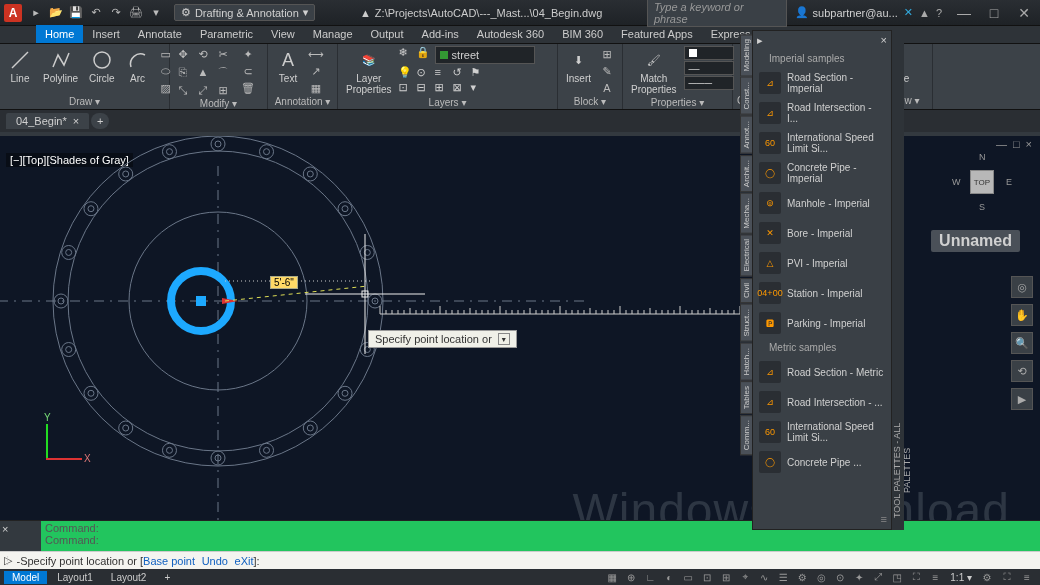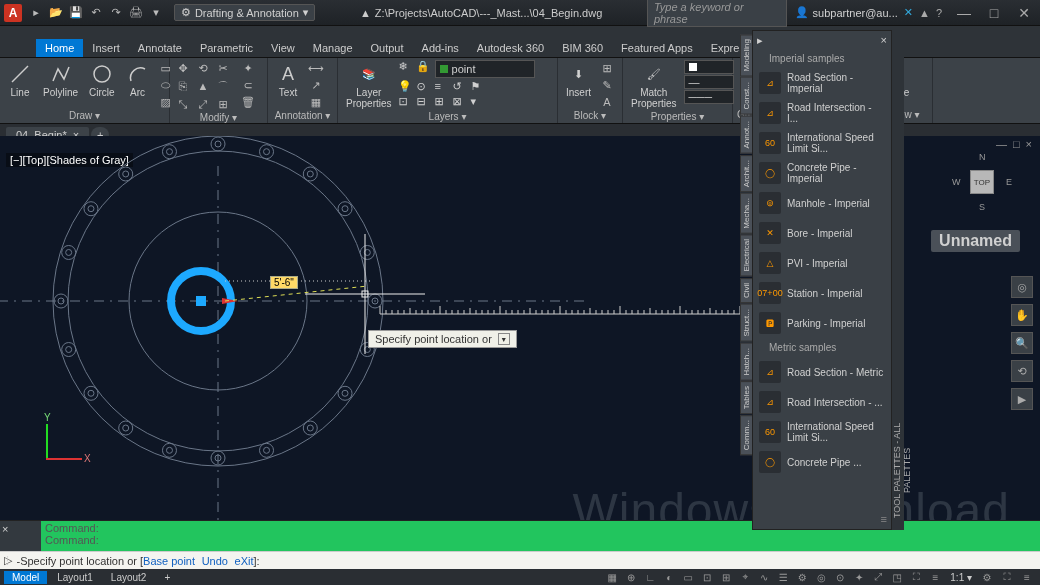--- a/index.html
+++ b/index.html
@@ -11,21 +11,21 @@
 .titlebar .qat { display: flex; gap: 4px; margin-left: 6px; }
 .titlebar .qat .ic { width: 16px; height: 16px; display: flex; align-items: center; justify-content: center; color: #bbb; }
 .titlebar .ws { flex: 0 0 auto; margin-left: 10px; background: #3a4046; border: 1px solid #555; padding: 1px 6px; display: flex; align-items: center; gap: 4px; border-radius: 2px; }
 .titlebar .path { margin-left: auto; margin-right: auto; color: #ccc; display: flex; align-items: center; gap: 4px; }
 .titlebar .search { background: #3a4046; border: 1px solid #555; padding: 1px 6px; width: 140px; font-style: italic; color: #999; }
 .titlebar .user { margin-left: 8px; display: flex; align-items: center; gap: 4px; }
 .titlebar .wc { display: flex; gap: 6px; margin-left: 10px; }
 .titlebar .wc span { width: 24px; text-align: center; font-size: 14px; color: #aaa; }
 
 
-.menutabs { height: 32px; background: #2e3338; display: flex; align-items: flex-end; padding-left: 36px; border-bottom: 1px solid #111; }
+.menutabs { height: 18px; background: #2e3338; display: flex; align-items: flex-end; padding-left: 36px; border-bottom: 1px solid #111; }
 .menutabs .tab { padding: 3px 9px; color: #ccc; cursor: pointer; }
 .menutabs .tab.active { background: #0078d4; color: #fff; }
 
 
 .ribbon { height: 66px; background: #3c4248; display: flex; border-bottom: 1px solid #111; overflow: hidden; }
 .panel { border-right: 1px solid #2a2e33; padding: 2px 4px 0; display: flex; flex-direction: column; }
 .panel .body { flex: 1; display: flex; align-items: flex-start; gap: 3px; }
 .panel .lbl { height: 14px; text-align: center; font-size: 10px; color: #bbb; }
 .bigbtn { display: flex; flex-direction: column; align-items: center; gap: 1px; padding: 2px 4px; }
 .bigbtn .gl { width: 24px; height: 24px; display: flex; align-items: center; justify-content: center; }
@@ -235,21 +235,21 @@
           <div class="gl">📚</div>
           <div class="tx" style="white-space:pre">Layer
 Properties</div>
         </div>
       <div style="display:flex;flex-direction:column;gap:2px">
         <div style="display:flex;gap:2px">
           <span class="ic" style="width:16px">❄</span>
           <span class="ic" style="width:16px">🔒</span>
           <div class="layercombo">
               <span style="width:8px;height:8px;background:#393"></span>
-              <span>point</span>
+              <span>street</span>
             </div>
         </div>
         <div style="display:flex;gap:2px">
             <span class="ic" style="width:16px">💡</span>
             <span class="ic" style="width:16px">⊙</span>
             <span class="ic" style="width:16px">≡</span>
             <span class="ic" style="width:16px">↺</span>
             <span class="ic" style="width:16px">⚑</span>
           </div>
         <div style="display:flex;gap:2px">
@@ -582,21 +582,21 @@
         <div class="ptx">Bore - Imperial</div>
       </div>
       <div class="item">
         <div class="pic">
           <span style="font-size:9px;color:#f90">△</span>
         </div>
         <div class="ptx">PVI - Imperial</div>
       </div>
       <div class="item">
         <div class="pic">
-          <span style="font-size:9px;color:#f90">07+00</span>
+          <span style="font-size:9px;color:#f90">04+00</span>
         </div>
         <div class="ptx">Station - Imperial</div>
       </div>
       <div class="item">
         <div class="pic">
           <span style="font-size:9px;color:#f90">🅿</span>
         </div>
         <div class="ptx">Parking - Imperial</div>
       </div>
       <div class="sect">Metric samples</div>

